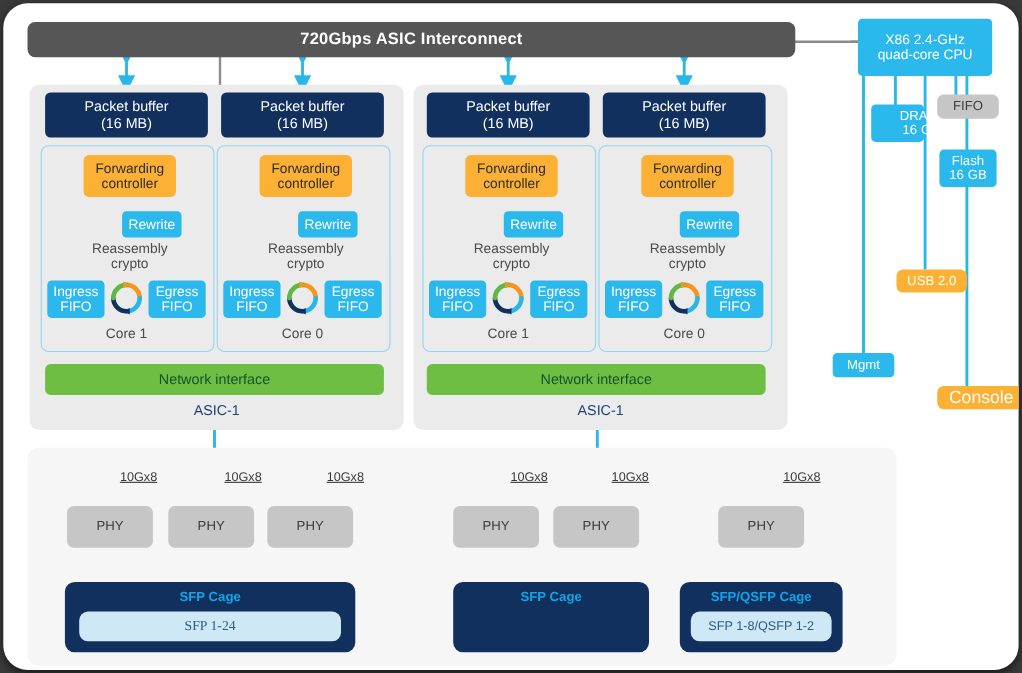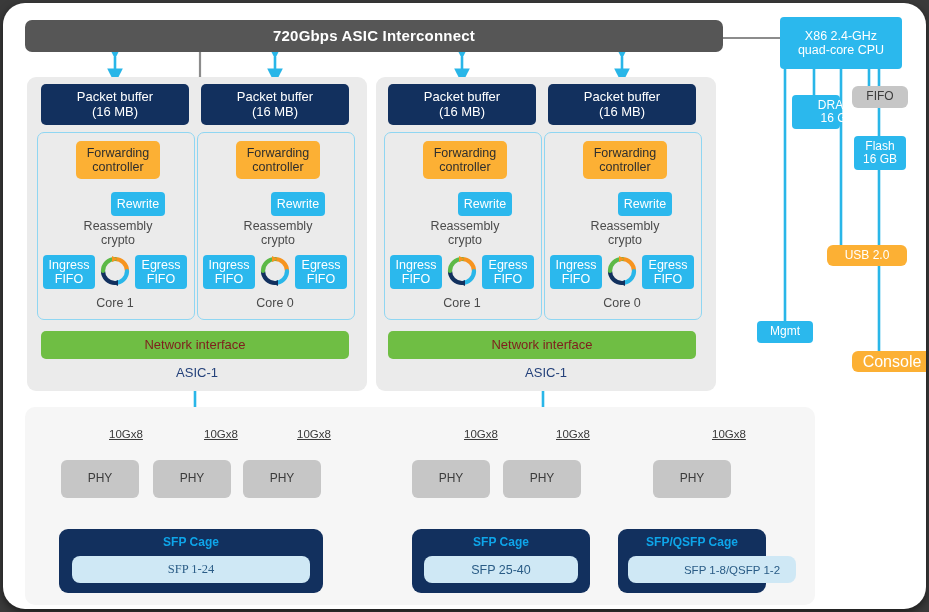--- a/index.html
+++ b/index.html
@@ -18,21 +18,21 @@
   .box{
     position:absolute;box-sizing:border-box;
     display:flex;align-items:center;justify-content:center;
     text-align:center;line-height:1.12;border-radius:4px;
   }
   .navy{background:#12305e;color:#ffffff;border-radius:5px;}
   .cyan{background:#2bb8ed;color:#ffffff;border-radius:4px;}
   .orange{background:#fcb034;color:#2e2e2e;border-radius:5px;}
   .orange-w{background:#fcb034;color:#ffffff;border-radius:6px;}
   .grey{background:#c6c6c6;color:#3c3c3c;border-radius:6px;}
-  .green{background:#6fbe44;color:#7f1d1d;border-radius:5px;}
+  .green{background:#6fbe44;color:#14532d;border-radius:5px;}
   .lightblue{background:#cfe8f5;color:#2a5c86;border-radius:7px;}
 
   
   #interconnect{
     left:22px;top:17px;width:698px;height:32px;
     background:#565656;color:#ffffff;border-radius:7px;
     font-size:15px;font-weight:bold;letter-spacing:.2px;
   }
   .asic-outer{background:#ebebeb;border-radius:9px;position:absolute;}
   .core-outer{position:absolute;border:1.6px solid #8fd6f2;border-radius:7px;background:transparent;}
@@ -359,21 +359,21 @@
     <div><span>DRAM-</span><br>
       <span>16 GB</span></div>
   </div>
   <div class="box grey" style="left:849px;top:83px;width:56px;height:22px;font-size:12px;">
     <span>FIFO</span>
   </div>
   <div class="box cyan" style="left:851px;top:133px;width:52px;height:34px;font-size:12px;">
     <div><span>Flash</span><br>
       <span>16 GB</span></div>
   </div>
-  <div class="box orange-w" style="left:812px;top:242px;width:80px;height:21px;font-size:12px;margin-left:12px;">
+  <div class="box orange-w" style="left:812px;top:242px;width:64px;height:21px;font-size:12px;">
     <span>USB 2.0</span>
   </div>
   <div class="box cyan" style="left:754px;top:318px;width:56px;height:22px;font-size:12px;">
     <span>Mgmt</span>
   </div>
   <div class="box orange-w" style="left:849px;top:348px;width:80px;height:21px;font-size:16px;">
     <span>Console</span>
   </div>
 
   <div id="bottom-panel"></div>
@@ -406,25 +406,22 @@
 
   <div class="cage" style="left:56px;top:526px;width:264px;height:64px;">
     <div class="cage-title">SFP Cage</div>
     <div class="cage-inner lightblue" style="left:13px;top:27px;width:238px;height:27px;font-family:Liberation Serif, serif;">
       <span>SFP 1-24</span>
     </div>
   </div>
 
   <div class="cage" style="left:409px;top:526px;width:178px;height:64px;">
     <div class="cage-title">SFP Cage</div>
-    <div class="cage-inner lightblue" style="left:12px;top:27px;width:154px;height:27px;">
-      <span>SFP 25-40</span>
-    </div>
   </div>
 
   <div class="cage" style="left:615px;top:526px;width:148px;height:64px;">
     <div class="cage-title">SFP/QSFP Cage</div>
-    <div class="cage-inner lightblue" style="left:10px;top:27px;width:128px;height:27px;font-size:11.5px;padding-left:40px;">
+    <div class="cage-inner lightblue" style="left:10px;top:27px;width:128px;height:27px;font-size:11.5px;">
       <span>SFP 1-8/QSFP 1-2</span>
     </div>
   </div>
 
 </div>
 
 </body></html>

